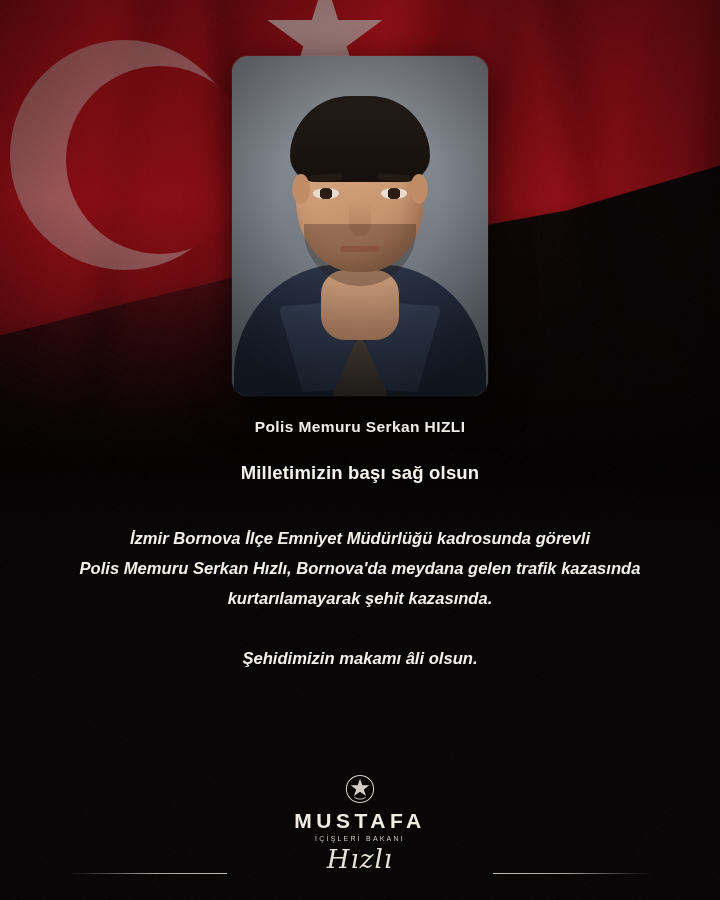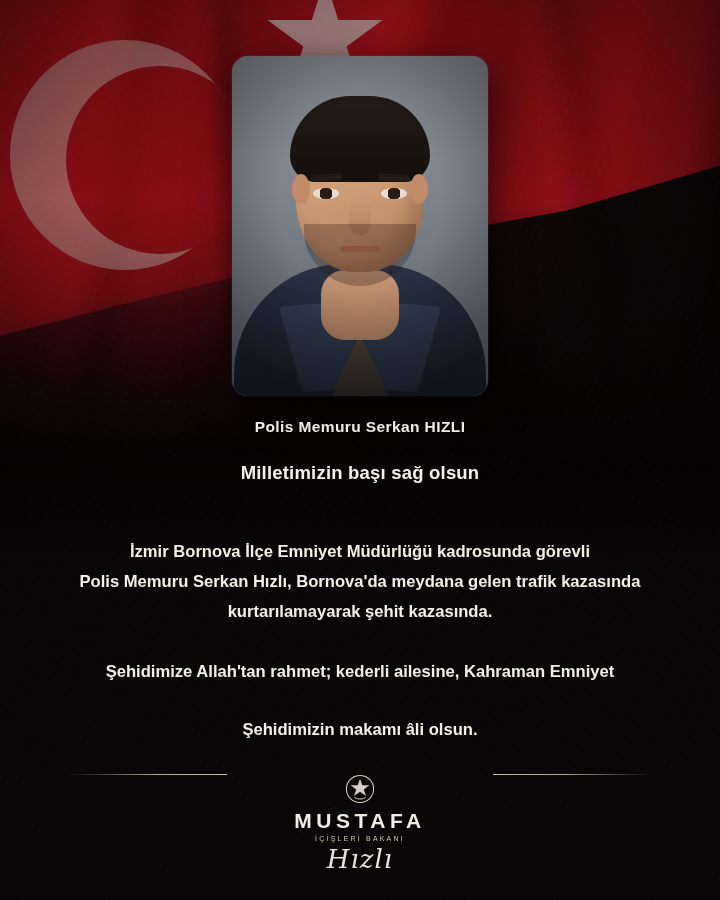--- a/index.html
+++ b/index.html
@@ -249,42 +249,43 @@
     font-weight: bold;
     letter-spacing: 0.4px;
     color: #efece6;
     margin-bottom: 26px;
   }
   .condolence {
     font-size: 18.5px;
     font-weight: bold;
     letter-spacing: 0.2px;
     color: #f5f2ec;
-    margin-bottom: 53px;
+    margin-bottom: 40px;
   }
   .para {
     font-size: 16.6px;
     font-weight: bold;
     line-height: 30px;
     color: #f3f0ea;
     padding: 0 40px;
     margin-bottom: 30px;
+    font-style: italic;
   }
   .para.p2 { margin-bottom: 28px; }
   .para.p3 { margin-bottom: 0; }
   .para .ln { display: block; }
 
   
   .footer {
     position: absolute;
     left: 0;
     bottom: 26px;
     width: 720px;
     display: flex;
-    align-items: flex-start;
+    align-items: flex-end;
     justify-content: center;
     gap: 18px;
   }
   .rule {
     width: 158px;
     height: 1px;
     background: linear-gradient(90deg, rgba(225,220,210,0) 0%, rgba(225,220,210,0.75) 55%, rgba(225,220,210,0.85) 100%);
   }
   .rule.right {
     background: linear-gradient(270deg, rgba(225,220,210,0) 0%, rgba(225,220,210,0.75) 55%, rgba(225,220,210,0.85) 100%);
@@ -370,21 +371,20 @@
     <div class="name-line">Polis Memuru Serkan HIZLI</div>
     <div class="condolence">Milletimizin başı sağ olsun</div>
 
     <div class="para p1">
       <span class="ln">İzmir Bornova İlçe Emniyet Müdürlüğü kadrosunda görevli</span>
       <span class="ln">Polis Memuru Serkan Hızlı, Bornova'da meydana gelen trafik kazasında</span>
       <span class="ln">kurtarılamayarak şehit kazasında.</span>
     </div>
 
     <div class="para p2">
-      <span class="ln">Şehidimize Allah'tan rahmet; kederli ailesine, Kahraman Emniyet</span>
     </div>
 
     <div class="para p3">
       <span class="ln">Şehidimizin makamı âli olsun.</span>
     </div>
   </div>
 
   <div class="footer">
     <div class="rule left"></div>
     <div class="sig">

